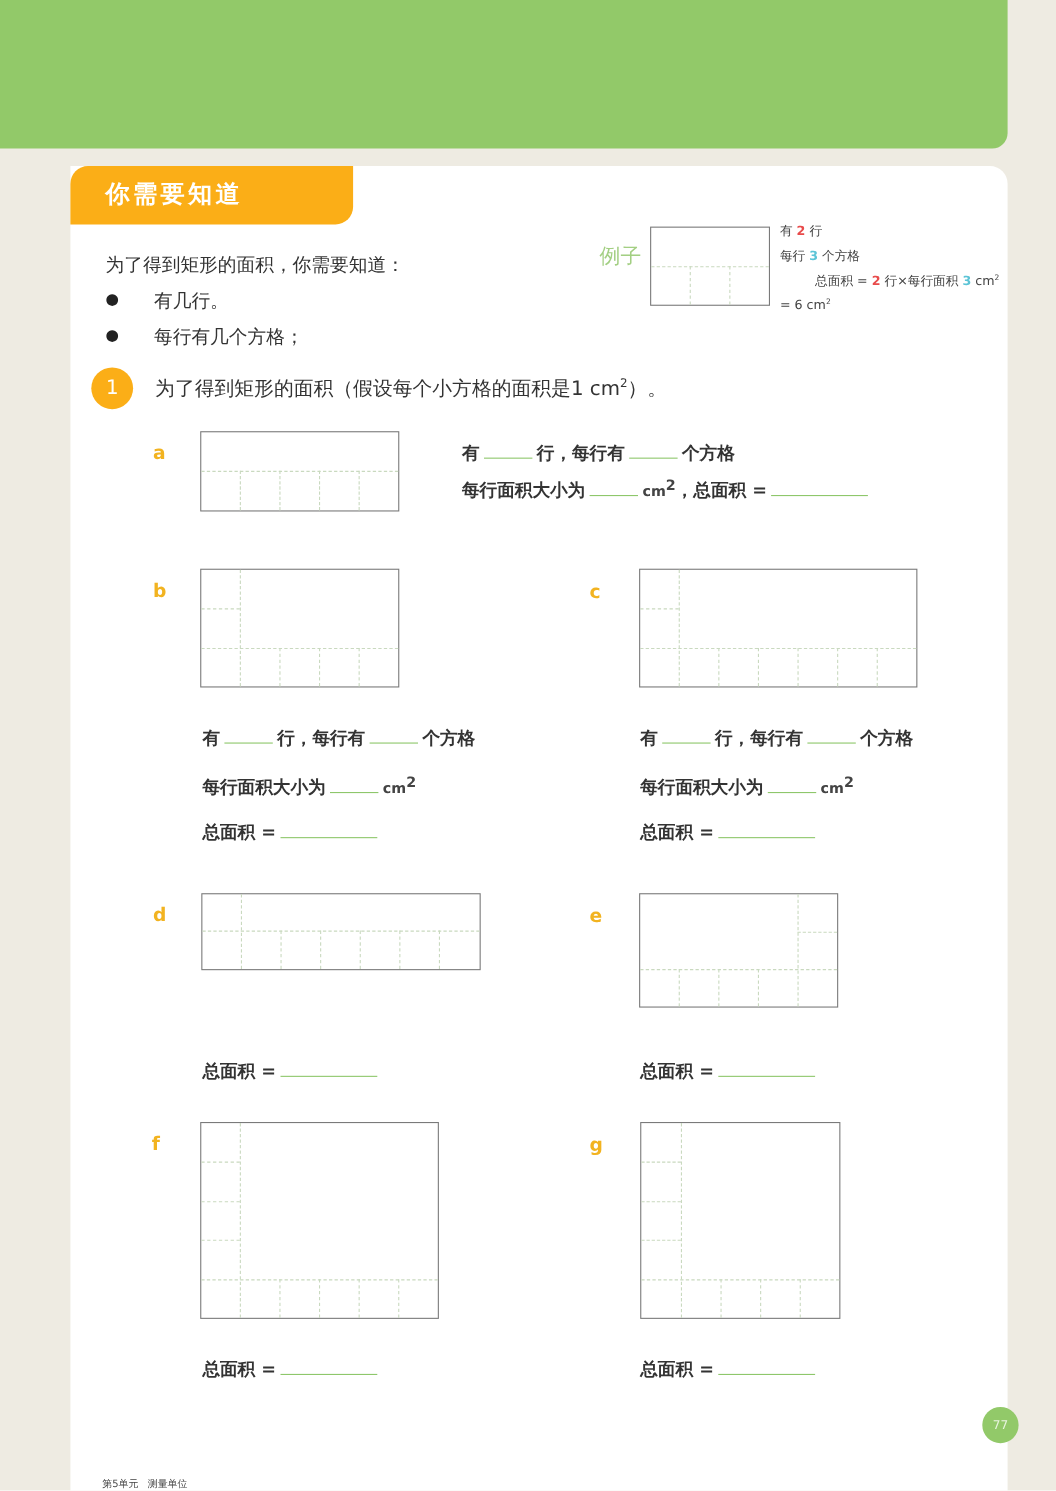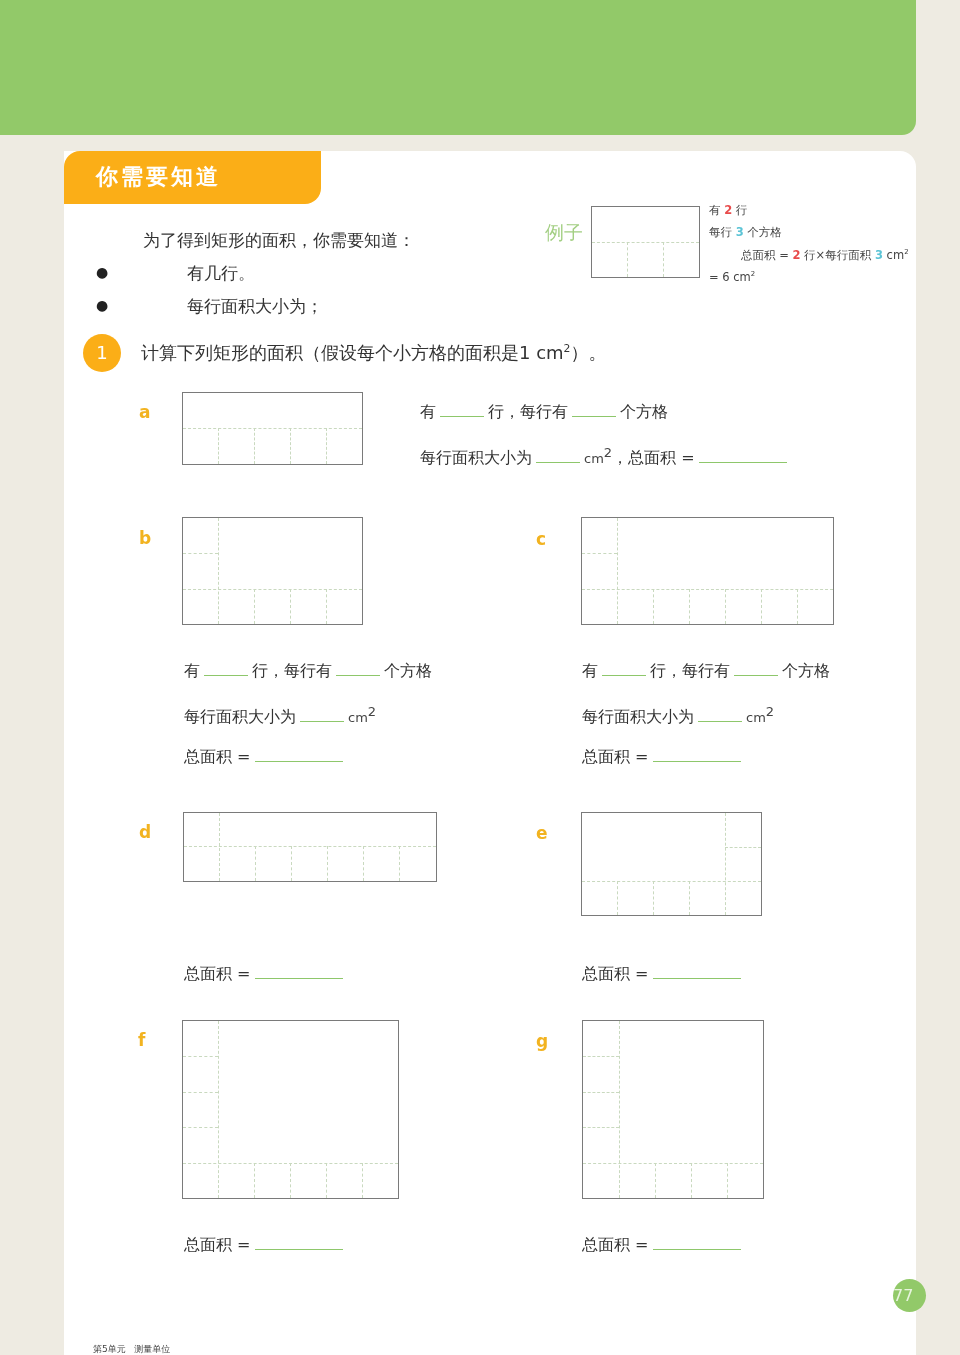--- a/index.html
+++ b/index.html
@@ -18,68 +18,68 @@
     position: absolute; left: 64px; top: 151px; width: 852px; height: 1220px;
     background: #ffffff; border-top-right-radius: 16px;
   }
   .section-tab {
     position: absolute; left: 64px; top: 151px; width: 257px; height: 53px;
     background: #fbae17; border-top-left-radius: 16px; border-bottom-right-radius: 16px;
     color: #fff; font-size: 22px; font-weight: bold; letter-spacing: 3px;
     padding: 11px 0 0 32px;
   }
   .abs { position: absolute; white-space: nowrap; }
-  .intro { font-size: 17px; color: #333; margin-left: 47px; }
+  .intro { font-size: 17px; color: #333; }
   .bullet-dot { font-size: 14px; color: #222; }
   .example-label { font-size: 19px; color: #a3cf83; }
   .ex-text { font-size: 11.5px; color: #444; }
   .red { color: #e84b4b; font-weight: bold; }
   .cyan { color: #5cc4d6; font-weight: bold; }
   sup { font-size: 0.6em; }
 
   .q-badge {
     position: absolute; left: 83px; top: 334px; width: 38px; height: 38px;
     border-radius: 50%; background: #fbae17; color: #fff;
     font-size: 18px; text-align: center; line-height: 38px;
   }
   .q-text { font-size: 18px; color: #333; }
   .letter { font-size: 17px; color: #f2b320; font-weight: bold; }
-  .fill { font-size: 16px; color: #333; }
+  .fill { font-size: 16px; color: #333; font-weight: bold; }
   .blank {
     display: inline-block; border-bottom: 1.5px solid #8ec76b; height: 1px;
     vertical-align: baseline; margin: 0 4px;
   }
   .unit { font-size: 13px; color: #444; }
 
   .grid {
     position: absolute; border: 1.5px solid #7a7a7a; background: #fff;
   }
   .grid .h, .grid .v { position: absolute; }
   .grid .h { border-top: 1px dashed #c9d9bf; height: 0; }
   .grid .v { border-left: 1px dashed #c9d9bf; width: 0; }
 
   .footer { font-size: 9px; color: #444; margin-top: 44px; }
   .page-num {
     position: absolute; left: 893px; top: 1279px; width: 33px; height: 33px;
     border-radius: 50%; background: #92c969; color: #e8f4de;
-    font-size: 16px; text-align: left; line-height: 33px;
+    font-size: 11px; text-align: center; line-height: 33px;
   }
 </style>
 </head>
 <body>
 
 <div class="top-banner"></div>
 <div class="page"></div>
 <div class="section-tab">你需要知道</div>
 
 <div class="abs intro" style="left:96px;top:229px;">为了得到矩形的面积，你需要知道：</div>
 <div class="abs bullet-dot" style="left:96px;top:264px;">●</div>
 <div class="abs intro" style="left:140px;top:262px;">有几行。</div>
 <div class="abs bullet-dot" style="left:96px;top:297px;">●</div>
-<div class="abs intro" style="left:140px;top:295px;">每行面积大小为；</div>
+<div class="abs intro" style="left:140px;top:295px;">每行有几个方格；</div>
 
 <div class="abs example-label" style="left:545px;top:220px;">例子</div>
 <div class="grid" style="left:591px;top:206px;width:109px;height:72px;">
   <div class="h" style="left:0;right:0;top:35px;"></div>
   <div class="v" style="left:35px;top:35px;bottom:0;"></div>
   <div class="v" style="left:71px;top:35px;bottom:0;"></div>
 </div>
 <div class="abs ex-text" style="left:709px;top:203px;">
   <span>有 </span><span class="red">2</span><span> 行</span>
 </div>
@@ -88,35 +88,35 @@
 </div>
 <div class="abs ex-text" style="left:709px;top:248px;margin-left:32px;">
   <span>总面积 = </span><span class="red">2</span><span> 行×每行面积 </span><span class="cyan">3</span><span> cm</span><sup>2</sup>
 </div>
 <div class="abs ex-text" style="left:709px;top:270px;">
   <span>= 6 cm</span><sup>2</sup>
 </div>
 
 <div class="q-badge">1</div>
 <div class="abs q-text" style="left:141px;top:341px;">
-  <span>计算下列矩形的面积（假设每个小方格的面积是1 cm</span><sup>2</sup><span>）。</span>
+  <span>为了得到矩形的面积（假设每个小方格的面积是1 cm</span><sup>2</sup><span>）。</span>
 </div>
 
 <div class="abs letter" style="left:139px;top:402px;">a</div>
 <div class="grid" style="left:182px;top:392px;width:181px;height:73px;">
   <div class="h" style="left:0;right:0;top:35px;"></div>
   <div class="v" style="left:35px;top:35px;bottom:0;"></div>
   <div class="v" style="left:71px;top:35px;bottom:0;"></div>
   <div class="v" style="left:107px;top:35px;bottom:0;"></div>
   <div class="v" style="left:143px;top:35px;bottom:0;"></div>
 </div>
 <div class="abs fill" style="left:420px;top:402px;">
   <span>有</span><span class="blank" style="width:44px;"></span><span>行，每行有</span><span class="blank" style="width:44px;"></span><span>个方格</span>
 </div>
-<div class="abs fill" style="left:420px;top:445px;">
+<div class="abs fill" style="left:420px;top:434px;">
   <span>每行面积大小为</span><span class="blank" style="width:44px;"></span><span class="unit">cm</span><sup class="unit">2</sup><span>，总面积 =</span><span class="blank" style="width:88px;"></span>
 </div>
 
 <div class="abs letter" style="left:139px;top:528px;">b</div>
 <div class="grid" style="left:182px;top:517px;width:181px;height:108px;">
   <div class="h" style="left:0;width:35px;top:35px;"></div>
   <div class="h" style="left:0;right:0;top:71px;"></div>
   <div class="v" style="left:35px;top:0;bottom:0;"></div>
   <div class="v" style="left:71px;top:71px;bottom:0;"></div>
   <div class="v" style="left:107px;top:71px;bottom:0;"></div>

